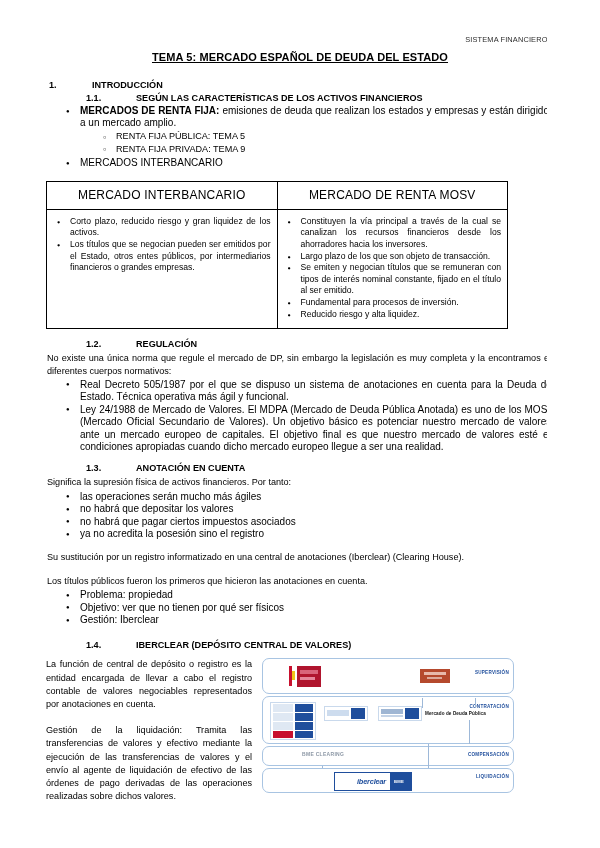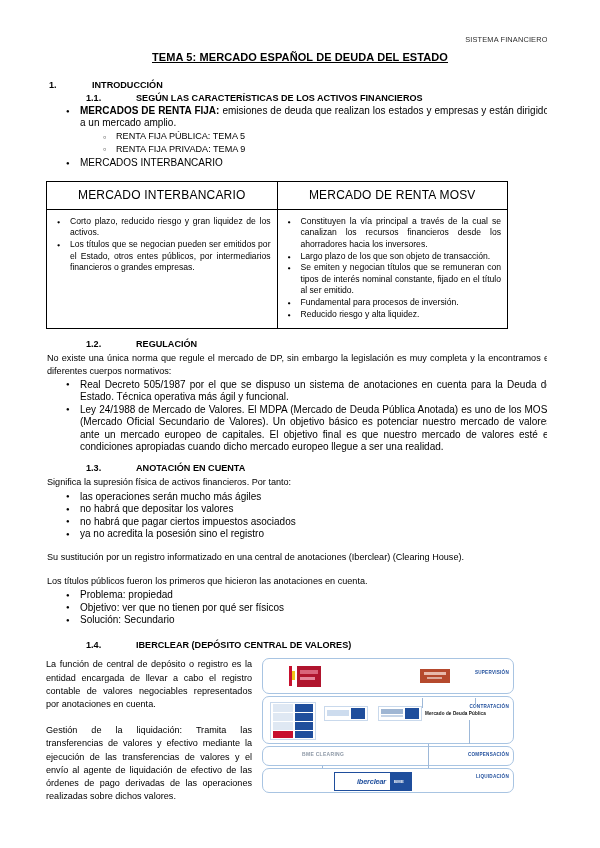--- a/index.html
+++ b/index.html
@@ -342,21 +342,21 @@
     </ul>
 
     <div class="spacer-md"></div>
     <p class="para tight">Su sustitución por un registro informatizado en una central de anotaciones (Iberclear) (Clearing House).</p>
     <div class="spacer-md"></div>
     <p class="para tight">Los títulos públicos fueron los primeros que hicieron las anotaciones en cuenta.</p>
 
     <ul class="lvl1">
       <li>Problema: propiedad</li>
       <li>Objetivo: ver que no tienen por qué ser físicos</li>
-      <li>Solución: Secundario</li>
+      <li>Gestión: Iberclear</li>
     </ul>
 
     <div class="spacer-md"></div>
 
     <div class="sec2">
       <span class="num">1.4.</span>
       <span>IBERCLEAR (DEPÓSITO CENTRAL DE VALORES)</span>
     </div>
 
     <div class="twocol">

